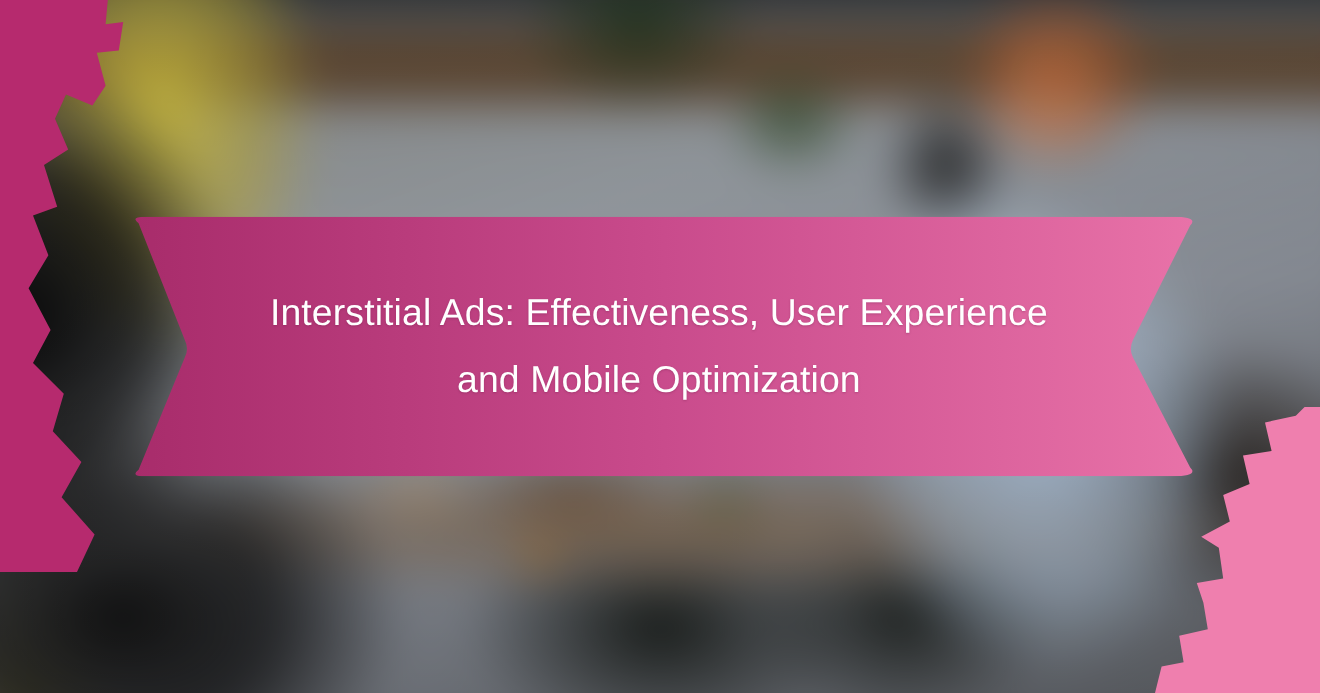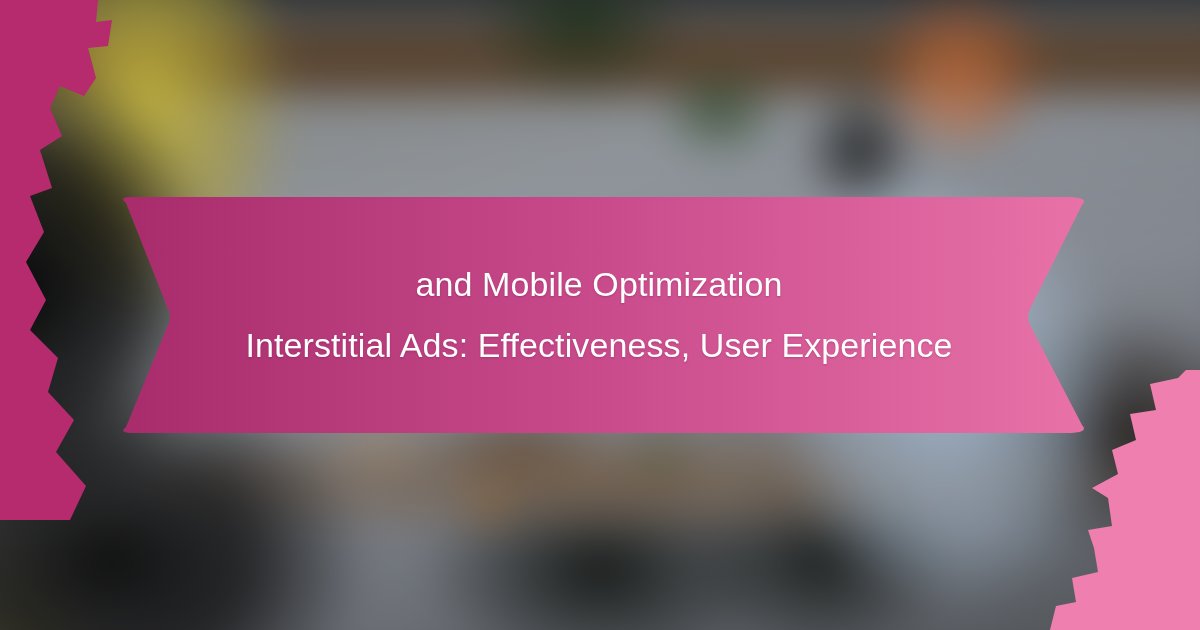--- a/index.html
+++ b/index.html
@@ -155,17 +155,17 @@
              L 974,228
              Q 982,236 958,236
              L 24,236
              Q 10,236 18,230
              L 60,128
              Q 64,120 60,112
              Z"></path>
   </svg>
 
   <div class="ribbon-title">
+    <div class="line">Interstitial Ads: Effectiveness, User Experience</div>
     <div class="line">and Mobile Optimization</div>
-    <div class="line">Interstitial Ads: Effectiveness, User Experience</div>
   </div>
 
 </div>
 
 </body></html>

